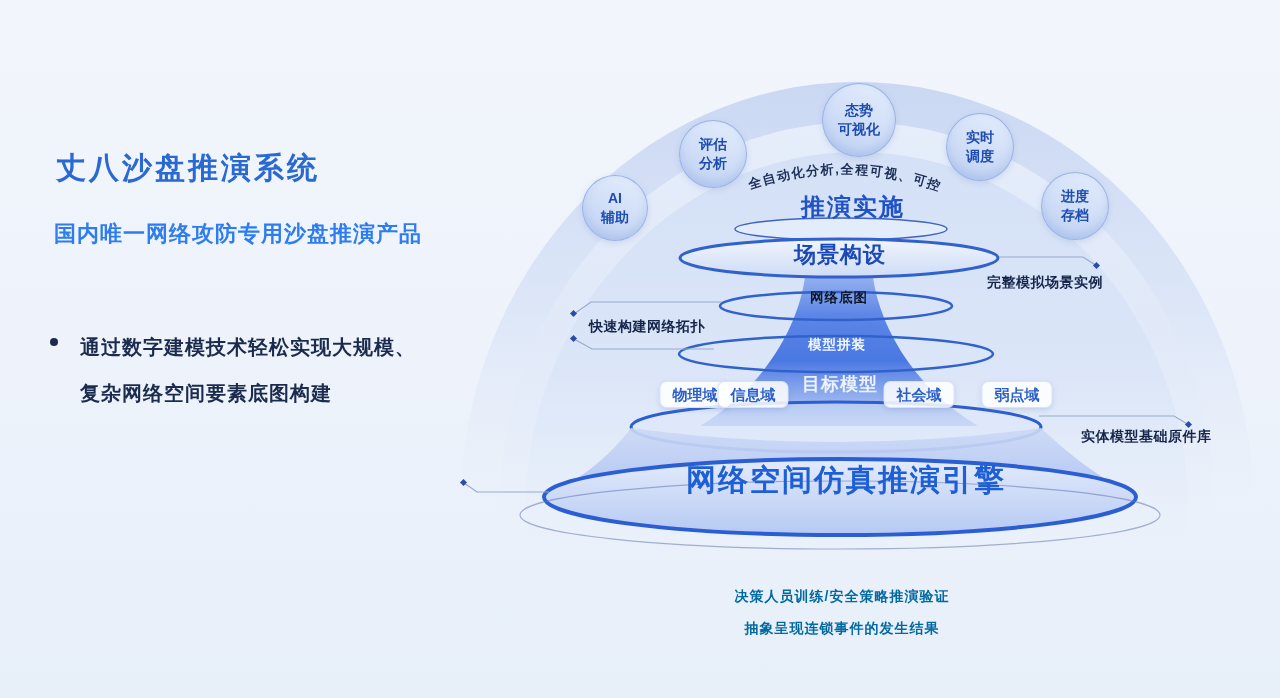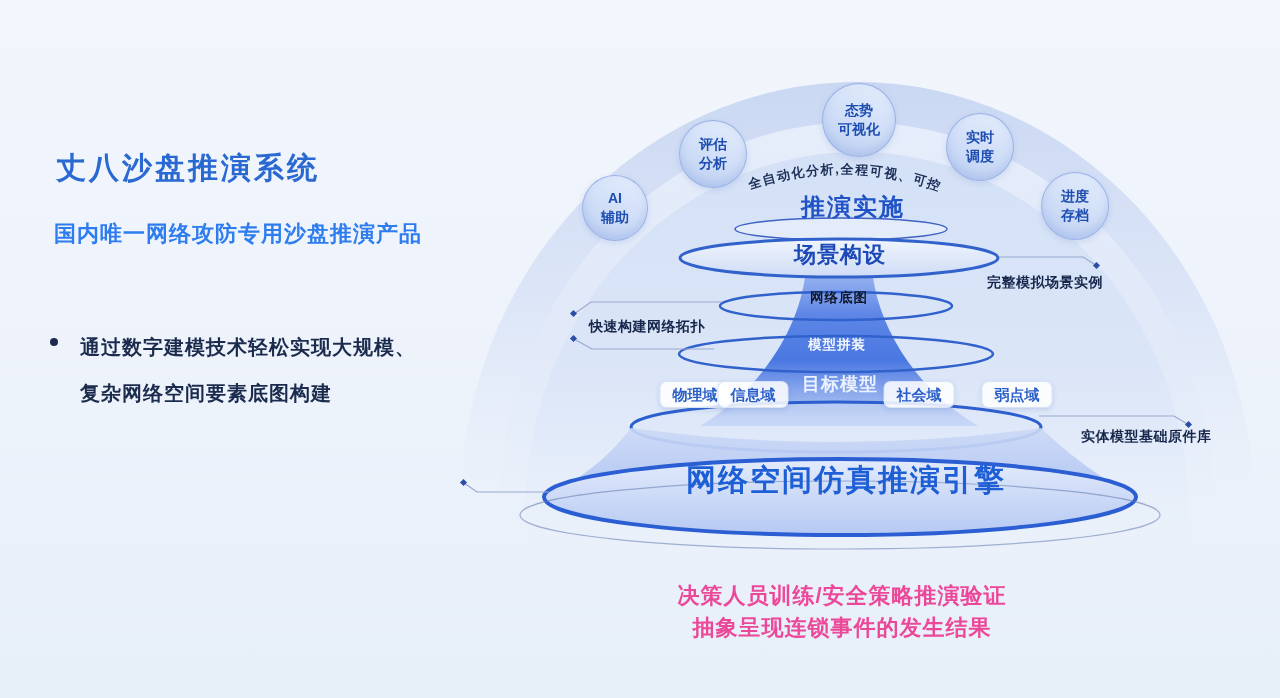--- a/index.html
+++ b/index.html
@@ -60,22 +60,22 @@
     border:1px solid rgba(214,226,248,.95);
     box-shadow:0 2px 5px rgba(90,120,190,.22);
     font-size:15px;font-weight:700;color:#2a5ec8;white-space:nowrap;
   }
   .db-phys{left:659px;margin-left:36px;} .db-info{left:753px;} .db-soc{left:919px;} .db-weak{left:1017px;}
 
   
   .engine-title{left:846px;top:460px;transform:translateX(-50%);
     font-size:30px;font-weight:800;letter-spacing:2px;color:#1f5fd6;white-space:nowrap;}
   .footer-text{left:842px;top:580px;transform:translateX(-50%);
-    text-align:center;font-size:22px;font-weight:800;line-height:32px;letter-spacing:1px;
-    color:#ec4899;white-space:nowrap;}
+    text-align:center;font-size:14px;font-weight:800;line-height:32px;letter-spacing:1px;
+    color:#0369a1;white-space:nowrap;}
 
   
   .callout{font-size:14px;font-weight:700;color:#16254a;white-space:nowrap;letter-spacing:0.5px;}
   .co-topology{left:577px;top:318px;margin-left:12px;}
   .co-scene{left:987px;top:274px;}
   .co-entity{left:1066px;top:428px;margin-left:15px;}
   .co-base{left:476px;top:443px;line-height:19px;}
 </style>
 </head>
 <body>

